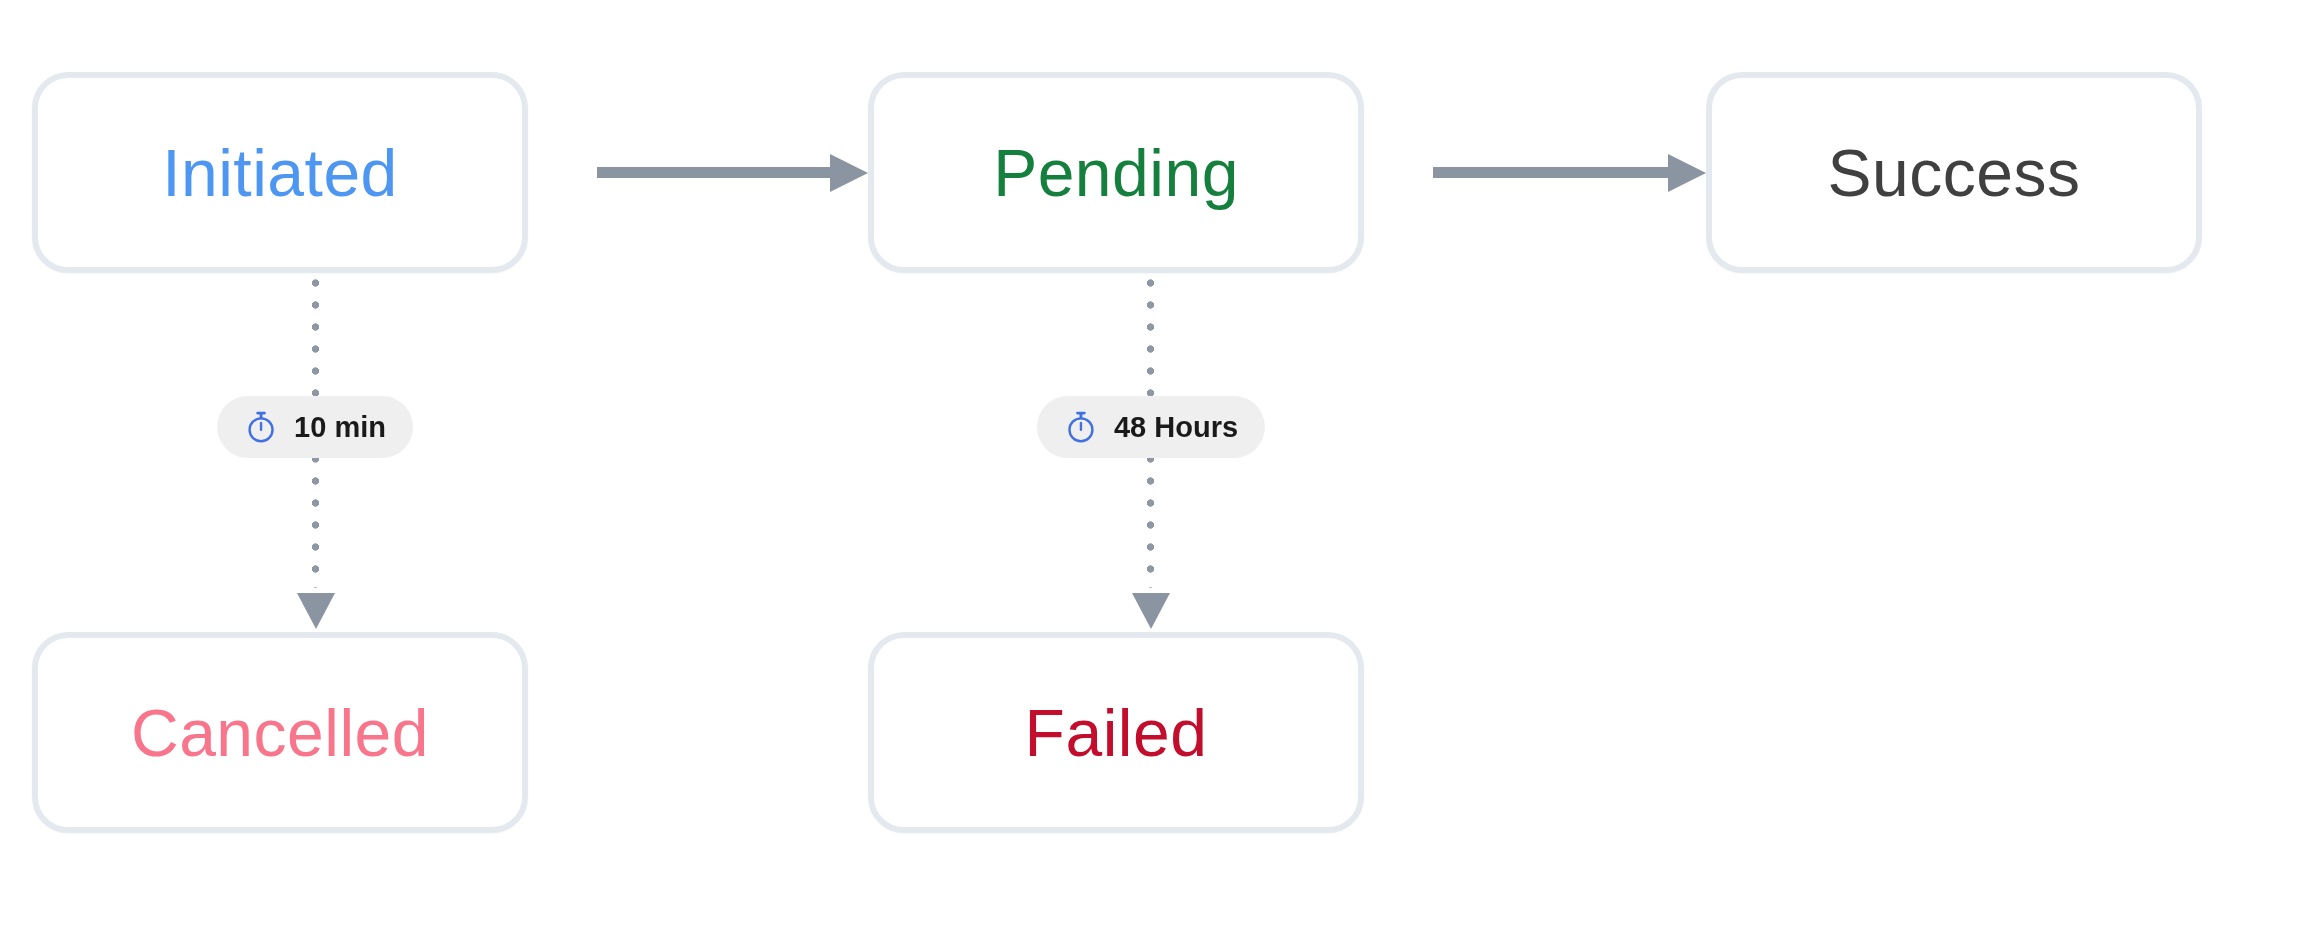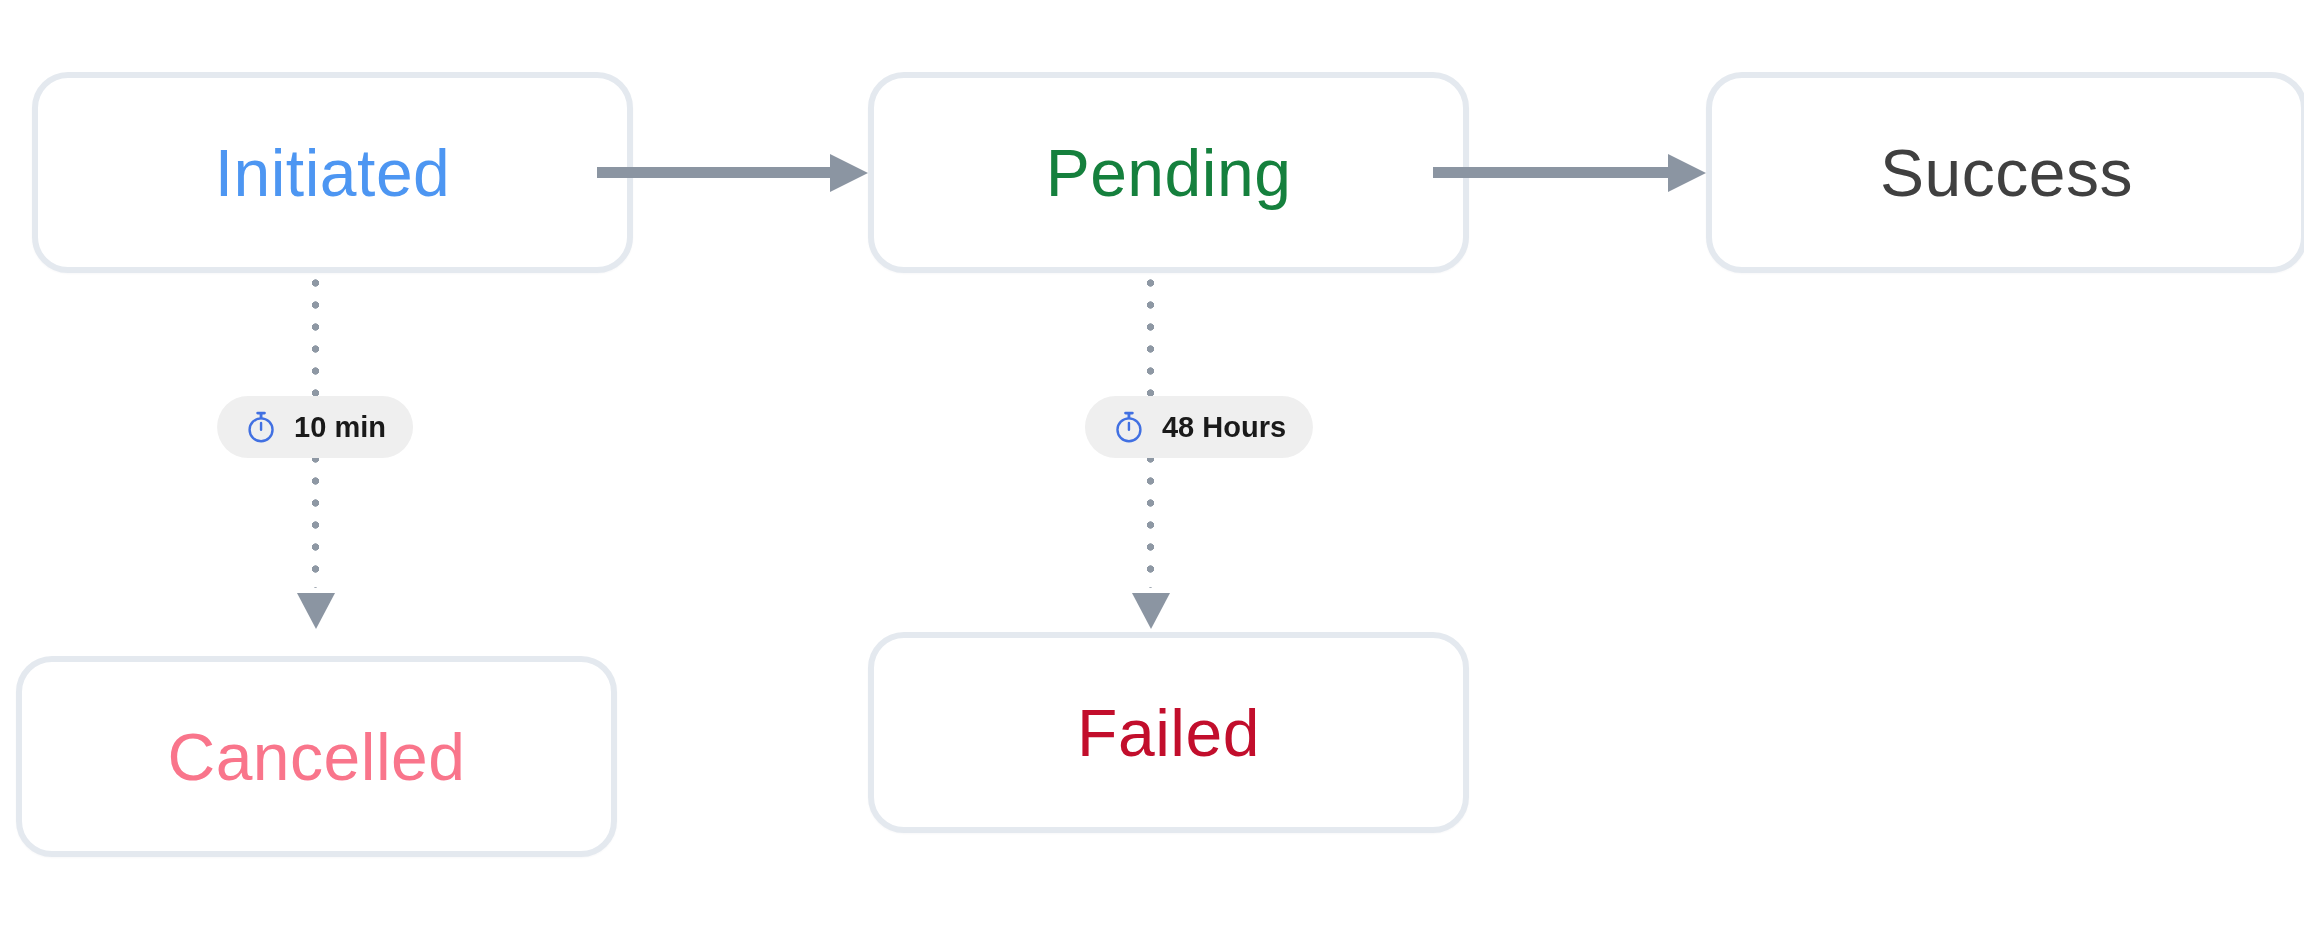--- a/index.html
+++ b/index.html
@@ -11,42 +11,42 @@
   .canvas {
     position: relative;
     width: 2304px;
     height: 942px;
     background: var(--background, #ffffff);
     overflow: hidden;
   }
   
   .node {
     position: absolute;
-    width: 601px;
+    width: 496px;
     height: 201px;
     box-sizing: border-box;
     background: var(--node-background, #ffffff);
     border: 6px solid var(--node-border, #e4e9ef);
     border-radius: 36px;
     display: flex;
     align-items: center;
     justify-content: center;
     box-shadow: 0 1px 2px rgba(15, 30, 60, 0.03);
   }
   .node-label {
     font-size: 66px;
     line-height: 1;
     font-weight: 400;
     letter-spacing: 0.5px;
     white-space: nowrap;
   }
   #node-initiated { left: 32px;  top: 72px; }
   #node-pending   { left: 868px; top: 72px; }
   #node-success   { left: 1706px;top: 72px; }
-  #node-cancelled { left: 16px;  top: 632px; margin-top: 24px; }
+  #node-cancelled { left: 32px;  top: 632px; }
   #node-failed    { left: 868px; top: 632px; }
 
   
   .edge-line-h {
     position: absolute;
     height: 11px;
     top: 167px;
     background: var(--arrow, #8b95a2);
   }
   #edge-line-1 { left: 597px;  width: 233px; }
@@ -97,21 +97,21 @@
     gap: 16px;
     padding: 0 27px;
     background: var(--badge-background, #efefef);
     border-radius: 33px;
     color: var(--badge-text, #1a1a1a);
     font-size: 29px;
     font-weight: 700;
     white-space: nowrap;
   }
   #badge-1 { left: 315px; }
-  #badge-2 { left: 1199px; }
+  #badge-2 { left: 1151px; }
   .stopwatch {
     width: 34px;
     height: 34px;
     color: var(--badge-icon, #4170e2);
     flex: 0 0 auto;
   }
 </style>
 </head>
 <body>
 

